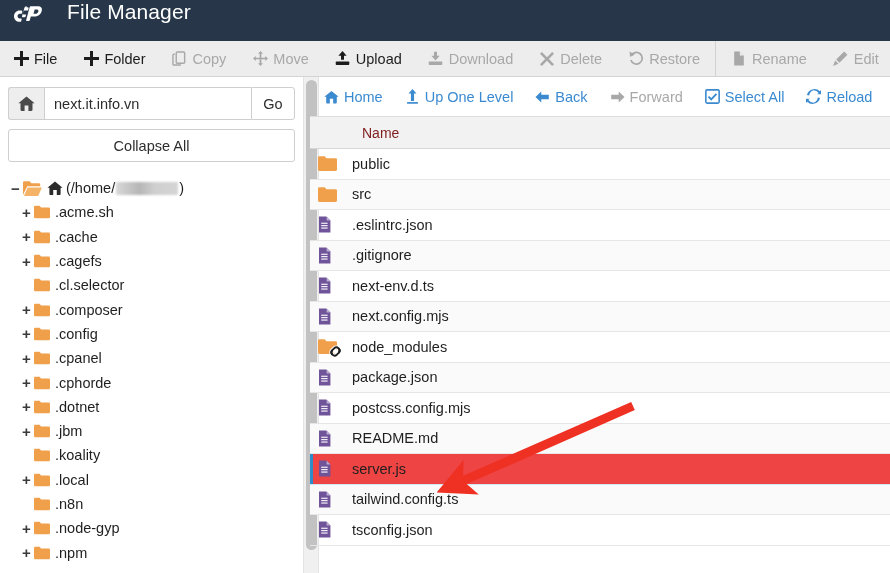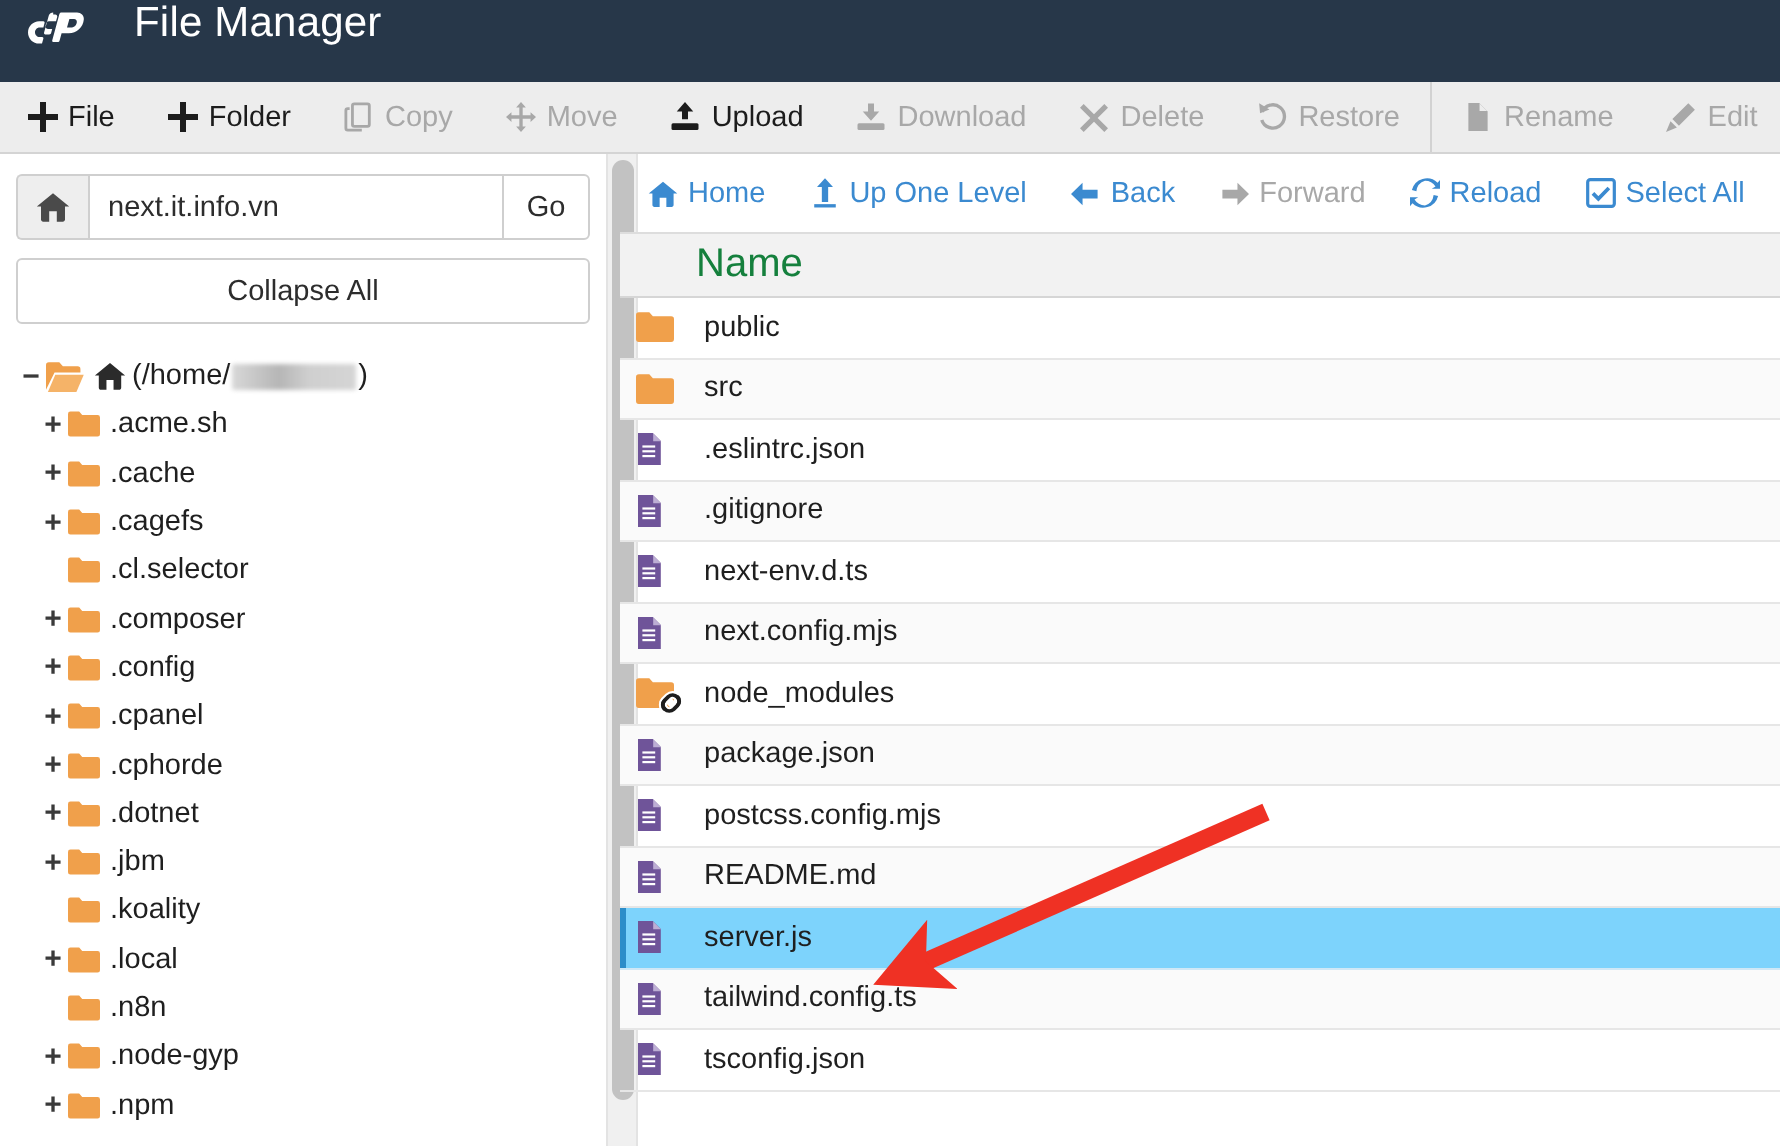--- a/index.html
+++ b/index.html
@@ -198,35 +198,35 @@
   #list-wrap { flex: 1 1 auto; overflow: hidden; position: relative; }
   #list-header {
     height: 33px;
     background: #f2f2f2;
     border-top: 1px solid #dddddd;
     border-bottom: 1px solid #d6d6d6;
     display: flex;
     align-items: center;
   }
   #list-header .hcell {
-    font-size: 20px;
-    color: #15803d;
-    padding-left: 38px;
+    font-size: 14px;
+    color: #7f1d1d;
+    padding-left: 52px;
   }
   .frow {
     height: 30.5px;
     display: flex;
     align-items: center;
     border-bottom: 1px solid #e6e6e6;
     padding-left: 8px;
     position: relative;
   }
   .frow.alt { background: #fafafa; }
   .frow.selected {
-    background: #7dd3fc;
+    background: #ef4444;
     border-bottom-color: #cfe8f6;
   }
   .frow.selected::before {
     content: "";
     position: absolute;
     left: 0; top: 0; bottom: 0;
     width: 3px;
     background: #2c8dc9;
   }
   .frow .ficon {
@@ -566,34 +566,34 @@
           <span class="nvi">
             <svg width="15" height="14" viewBox="0 0 16 16">
               <path fill="#a8a8a8" d="M16 8L9.4 14.4v-3.9H0.8v-5.0h8.6V1.6z"></path>
             </svg>
           </span>
           <span>Forward</span>
         </div>
         <div class="nav-btn">
           <span class="nvi">
             <svg width="15" height="15" viewBox="0 0 16 16">
-              <path fill="#3b8ad0" d="M8 1.4a6.6 6.6 0 015.6 3.1l-2.0 1.2H16V1.0l-1.3 1.5A8.2 8.2 0 001.0 6.4l2.4.6A6.6 6.6 0 018 1.4z"></path>
-              <path fill="#3b8ad0" d="M8 14.6a6.6 6.6 0 01-5.6-3.1l2.0-1.2H0V15l1.3-1.5A8.2 8.2 0 0015 9.6l-2.4-.6A6.6 6.6 0 018 14.6z"></path>
-            </svg>
-          </span>
-          <span>Reload</span>
+              <rect x="0.9" y="0.9" width="14.2" height="14.2" rx="1.4" fill="none" stroke="#3b8ad0" stroke-width="1.7"></rect>
+              <path fill="none" stroke="#3b8ad0" stroke-width="2.0" d="M3.7 8.2l2.9 2.9 5.6-5.8"></path>
+            </svg>
+          </span>
+          <span>Select All</span>
         </div>
         <div class="nav-btn">
           <span class="nvi">
             <svg width="15" height="15" viewBox="0 0 16 16">
-              <rect x="0.9" y="0.9" width="14.2" height="14.2" rx="1.4" fill="none" stroke="#3b8ad0" stroke-width="1.7"></rect>
-              <path fill="none" stroke="#3b8ad0" stroke-width="2.0" d="M3.7 8.2l2.9 2.9 5.6-5.8"></path>
-            </svg>
-          </span>
-          <span>Select All</span>
+              <path fill="#3b8ad0" d="M8 1.4a6.6 6.6 0 015.6 3.1l-2.0 1.2H16V1.0l-1.3 1.5A8.2 8.2 0 001.0 6.4l2.4.6A6.6 6.6 0 018 1.4z"></path>
+              <path fill="#3b8ad0" d="M8 14.6a6.6 6.6 0 01-5.6-3.1l2.0-1.2H0V15l1.3-1.5A8.2 8.2 0 0015 9.6l-2.4-.6A6.6 6.6 0 018 14.6z"></path>
+            </svg>
+          </span>
+          <span>Reload</span>
         </div>
       </div>
 
     <div id="list-wrap">
       <div id="list-header">
         <div class="hcell">Name</div>
       </div>
       <div id="file-rows">
           <div class="frow">
             <span class="ficon">

